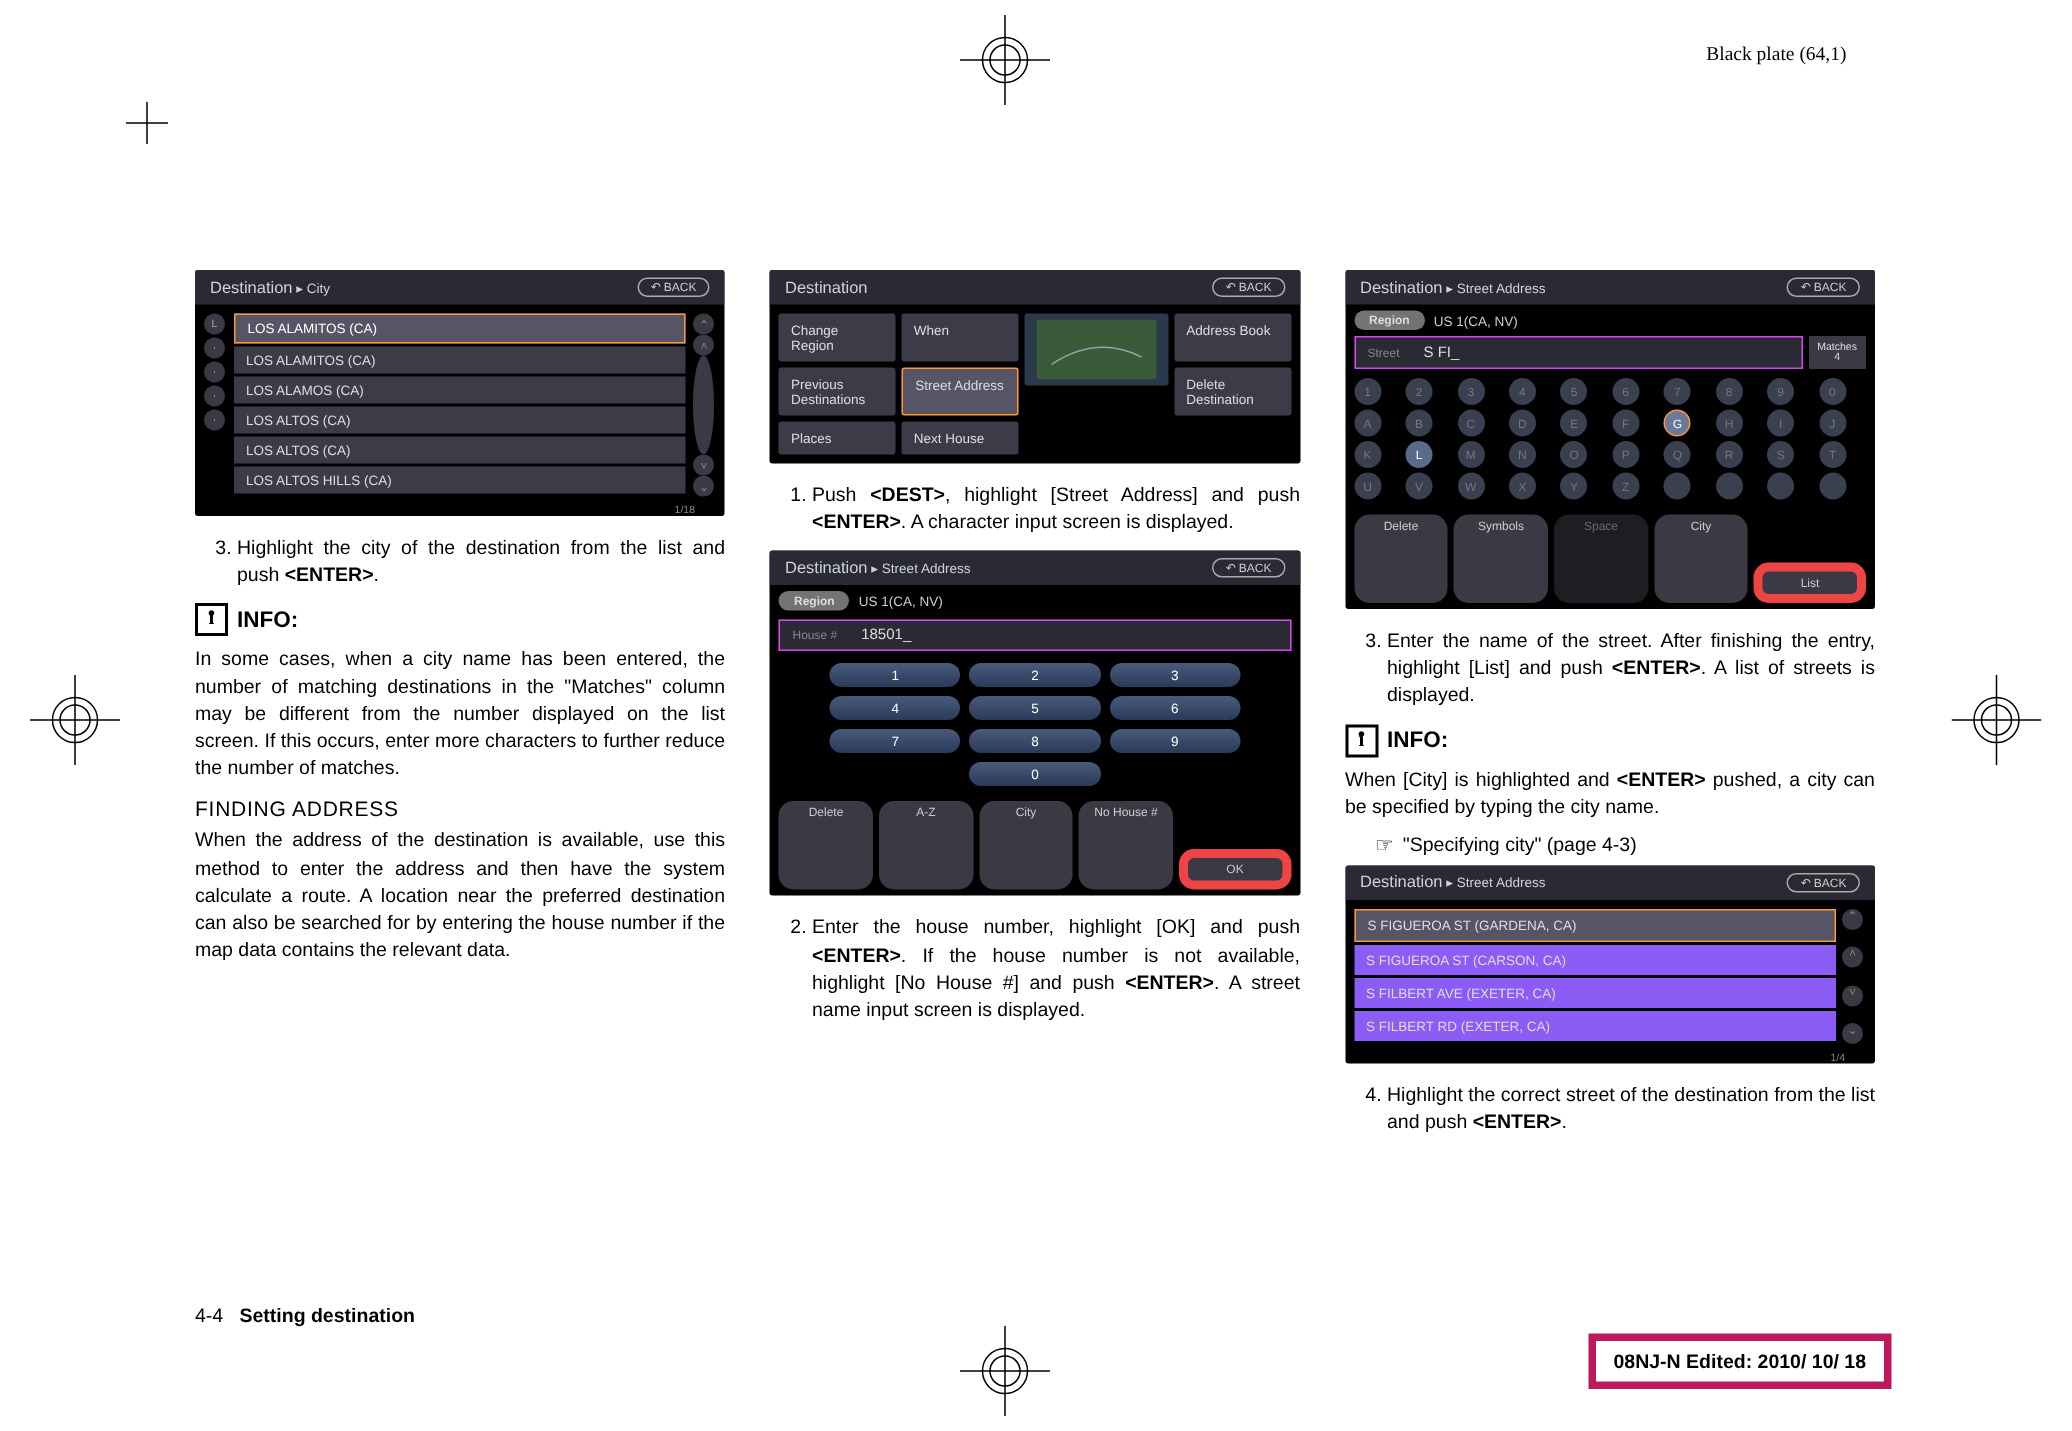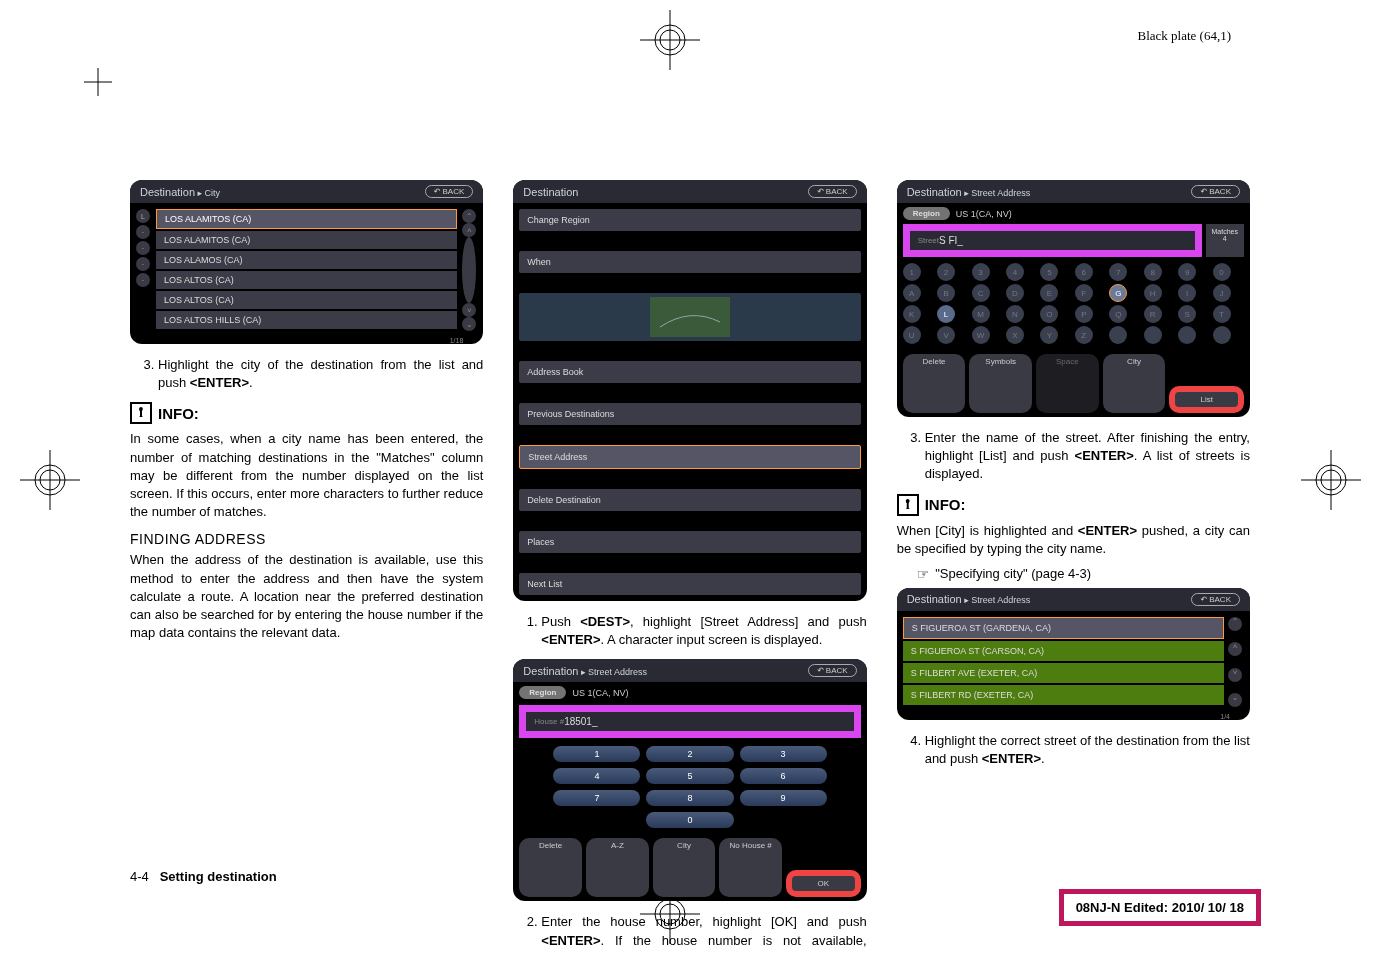--- a/index.html
+++ b/index.html
@@ -37,21 +37,21 @@
   .columns {
     display: flex;
     gap: 30px;
   }
   .col {
     flex: 1;
     min-width: 0;
   }
   .screenshot {
     background: #000;
-    border-radius: 12px;
+    border-radius: 2px;
     margin-bottom: 12px;
     overflow: hidden;
     font-size: 10px;
     color: #ddd;
   }
   .ss-header {
     background: #2a2a35;
     padding: 5px 10px;
     display: flex;
     justify-content: space-between;
@@ -82,33 +82,33 @@
     font-size: 9px; color: #ddd;
   }
   .city-list .item.sel { background: #555566; color: #fff; border: 1px solid #ff9933; }
   .city-list .scroll { width: 16px; display: flex; flex-direction: column; justify-content: space-between; align-items: center; }
   .city-list .scroll div {
     width: 14px; height: 14px; border-radius: 50%; background: #3a3a45;
     display: flex; align-items: center; justify-content: center; font-size: 8px; color: #888;
   }
   .page-indicator { text-align: right; font-size: 7px; color: #888; padding-right: 20px; }
 
-  .menu-grid { display: grid; grid-template-columns: 1fr; gap: 20px; }
+  .menu-grid { display: grid; grid-template-columns: 1fr 1fr 1fr 1fr; gap: 4px; }
   .menu-btn {
     background: #3c3c48; padding: 6px 8px; font-size: 9px; color: #ddd;
     border-radius: 2px;
   }
   .menu-btn.sel { border: 1px solid #ff9933; background: #555566; }
   .menu-btn.map { background: #2a3a4a; height: 48px; display: flex; align-items: center; justify-content: center; }
   .ss-footer { background: #1a1a22; padding: 4px 10px; font-size: 8px; color: #888; }
 
   .input-row { display: flex; align-items: center; gap: 6px; padding: 4px 6px; }
   .region-pill { background: #737373; border-radius: 10px; padding: 2px 10px; font-size: 8px; font-weight: bold; }
   .region-val { font-size: 9px; color: #ccc; }
-  .input-field { background: #2a2a35; border: 7px solid #d946ef; padding: 4px 8px; margin: 2px 6px; font-size: 10px; color: #ddd; display: flex; gap: 0; align-items: center; }
+  .input-field { background: #2a2a35; border: 1px solid #d946ef; padding: 4px 8px; margin: 2px 6px; font-size: 10px; color: #ddd; display: flex; gap: 16px; align-items: center; }
   .input-field .label { font-size: 8px; color: #888; }
   .numpad { display: grid; grid-template-columns: repeat(3, 1fr); gap: 6px; padding: 6px 40px; }
   .numpad .key {
     background: linear-gradient(#4a5a7a, #2a3a5a);
     border-radius: 10px; padding: 3px; text-align: center; font-size: 9px; color: #fff;
   }
   .numpad .key.zero { grid-column: 2; }
   .bottom-btns { display: flex; gap: 4px; padding: 4px 6px; }
   .bottom-btns .bbtn {
     background: #3a3a45; border-radius: 10px; padding: 3px 10px; font-size: 8px; color: #ccc; flex: 1; text-align: center;
@@ -118,21 +118,21 @@
   .kbd { display: grid; grid-template-columns: repeat(10, 1fr); gap: 3px; padding: 6px; }
   .kbd .key {
     background: #3a4050; border-radius: 50%; width: 18px; height: 18px;
     display: flex; align-items: center; justify-content: center; font-size: 8px; color: #777;
   }
   .kbd .key.active { color: #fff; background: #5a6a8a; }
   .kbd .key.hl { border: 1px solid #ff9933; background: #6a7a9a; }
   .matches { background: #3a3a45; padding: 4px 6px; font-size: 7px; text-align: center; }
 
   .street-list .item {
-    background: #4d7c0f; margin-bottom: 2px; padding: 5px 8px; font-size: 9px; color: #ddd;
+    background: #8b5cf6; margin-bottom: 2px; padding: 5px 8px; font-size: 9px; color: #ddd;
   }
   .street-list .item.sel { border: 1px solid #ff9933; background: #555566; }
 
   ol { list-style: decimal; padding-left: 28px; }
   ol li { margin-bottom: 10px; text-align: justify; line-height: 1.4; }
   p { text-align: justify; line-height: 1.4; margin-bottom: 8px; }
   .info-box {
     display: flex; align-items: center; gap: 6px; margin: 10px 0 6px 0;
   }
   .info-icon {
@@ -262,21 +262,21 @@
             <svg width="80" height="40">
                 <rect width="80" height="40" fill="#3a5a3a"></rect>
                 <path d="M10 30 Q40 10 70 25" stroke="#8aa" fill="none"></path>
               </svg>
           </div>
           <div class="menu-btn">Address Book</div>
           <div class="menu-btn">Previous Destinations</div>
           <div class="menu-btn sel">Street Address</div>
           <div class="menu-btn">Delete Destination</div>
           <div class="menu-btn">Places</div>
-          <div class="menu-btn">Next List</div>
+          <div class="menu-btn">Next House</div>
         </div>
       </div>
 
       <ol start="1">
         <li>Push <b>&lt;DEST&gt;</b>, highlight [Street Address] and push <b>&lt;ENTER&gt;</b>. A character input screen is displayed.</li>
       </ol>
 
       <div class="screenshot">
         <div class="ss-header">
           <span class="ss-title"><span>Destination</span><span class="crumb"> ▸ <span>Street Address</span></span></span>

